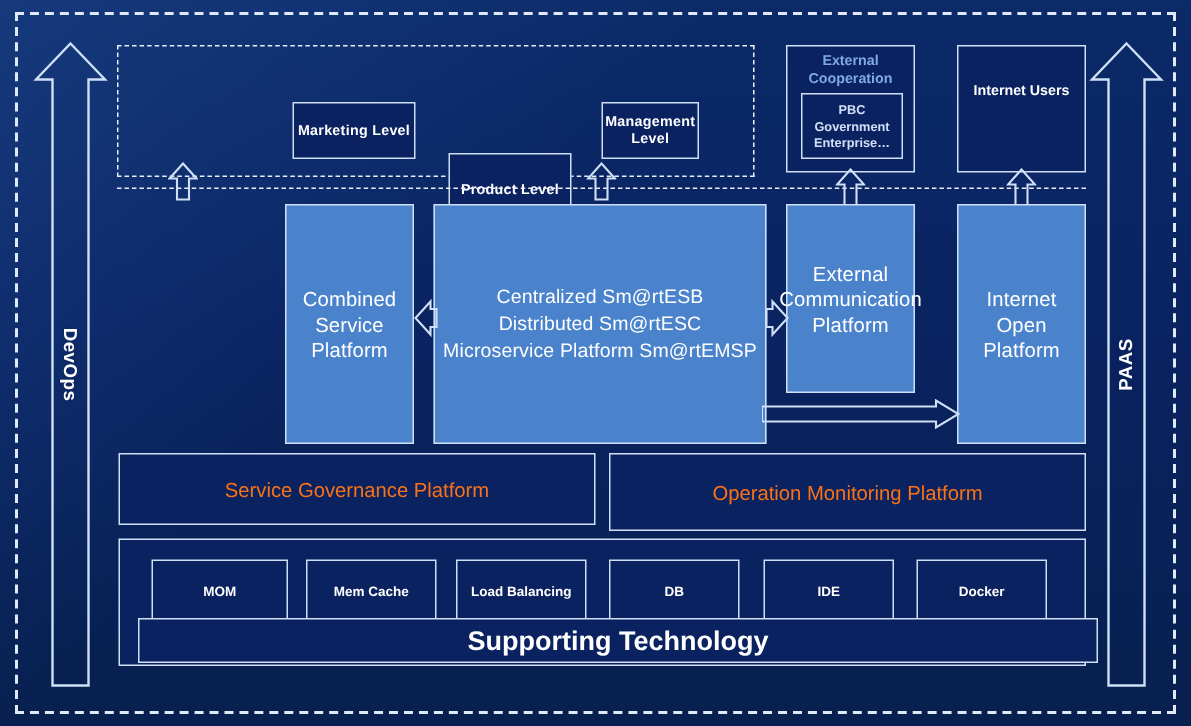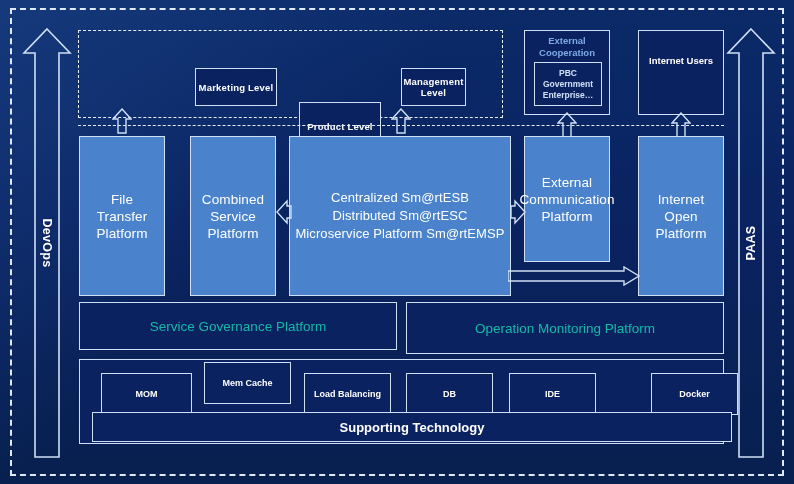--- a/index.html
+++ b/index.html
@@ -34,36 +34,36 @@
   .levels-dashed{
     position:absolute;box-sizing:border-box;border:1.6px dashed #e8eefb;
   }
   
   .dash-sep{
     position:absolute;border-top:1.8px dashed #e8eefb;height:0;
   }
   .bandtitle{
     position:absolute;box-sizing:border-box;background:#0b2260;
     border:1.5px solid #cfe0f6;display:flex;align-items:center;
-    justify-content:center;color:#14b8a6;font-size:13.5px;
+    justify-content:center;color:#f97316;font-size:13.5px;
   }
   .techbox{
     position:absolute;box-sizing:border-box;background:#0b2260;
     border:1.5px solid #cfe0f6;
   }
   .techchip{
     position:absolute;box-sizing:border-box;background:#0b2260;
     border:1.5px solid #cfe0f6;display:flex;align-items:center;
     justify-content:center;text-align:center;color:#ffffff;
     font-size:9px;font-weight:bold;line-height:11px;
   }
   .supbar{
     position:absolute;box-sizing:border-box;background:#0b2260;
     border:1.5px solid #cfe0f6;display:flex;align-items:center;
-    justify-content:center;color:#ffffff;font-size:13px;font-weight:bold;
+    justify-content:center;color:#ffffff;font-size:18px;font-weight:bold;
   }
   
   .grp{
     position:absolute;box-sizing:border-box;background:#0b2260;
     border:1.5px solid #cfe0f6;
   }
   .grp-title{
     position:absolute;width:100%;text-align:center;font-size:9.5px;
     font-weight:bold;line-height:12px;
   }
@@ -156,21 +156,20 @@
     <svg width="20" height="26" viewBox="0 0 20 26">
       <polygon points="10,1 19,11 14,11 14,25 6,25 6,11 1,11" fill="none" stroke="#cfe0f6" stroke-width="1.4"></polygon>
     </svg>
   </div>
   <div class="uparrow" style="left:671px;top:112px;width:20px;height:26px;">
     <svg width="20" height="26" viewBox="0 0 20 26">
       <polygon points="10,1 19,11 14,11 14,25 6,25 6,11 1,11" fill="none" stroke="#cfe0f6" stroke-width="1.4"></polygon>
     </svg>
   </div>
 
-  <div class="plat" style="left:79px;top:136px;width:86px;height:160px;padding:0 4px;">File Transfer Platform</div>
 
   <div class="plat" style="left:190px;top:136px;width:86px;height:160px;padding:0 4px;">Combined Service Platform</div>
 
   <div class="plat" style="left:524px;top:136px;width:86px;height:126px;padding:0 3px;">External Communication Platform</div>
 
   <div class="plat center" style="left:289px;top:136px;width:222px;height:160px;padding:0 5px;white-space:pre-line;">Centralized Sm@rtESB
 Distributed Sm@rtESC
 Microservice Platform Sm@rtEMSP</div>
 
   <div class="plat" style="left:638px;top:136px;width:86px;height:160px;padding:0 4px;">Internet Open Platform</div>
@@ -191,21 +190,21 @@
       <polygon points="0,5 116,5 116,1 131,10 116,19 116,15 0,15" fill="none" stroke="#cfe0f6" stroke-width="1.4"></polygon>
     </svg>
   </div>
 
   <div class="bandtitle" style="left:79px;top:302px;width:318px;height:48px;">Service Governance Platform</div>
   <div class="bandtitle" style="left:406px;top:302px;width:318px;height:52px;">Operation Monitoring Platform</div>
 
   <div class="techbox" style="left:79px;top:359px;width:645px;height:85px;"></div>
 
   <div class="techchip" style="left:101px;top:373px;width:91px;height:42px;">MOM</div>
-  <div class="techchip" style="left:204px;top:362px;width:87px;height:42px;">Mem Cache</div>
+  <div class="techchip" style="left:204px;top:373px;width:87px;height:42px;">Mem Cache</div>
   <div class="techchip" style="left:304px;top:373px;width:87px;height:42px;text-align:right;">Load Balancing</div>
   <div class="techchip" style="left:406px;top:373px;width:87px;height:42px;">DB</div>
   <div class="techchip" style="left:509px;top:373px;width:87px;height:42px;text-align:right;">IDE</div>
-  <div class="techchip" style="left:611px;top:373px;width:87px;height:42px;margin-left:40px;">Docker</div>
+  <div class="techchip" style="left:611px;top:373px;width:87px;height:42px;">Docker</div>
 
   <div class="supbar" style="left:92px;top:412px;width:640px;height:30px;">Supporting Technology</div>
 
 </div>
 
 </body></html>

